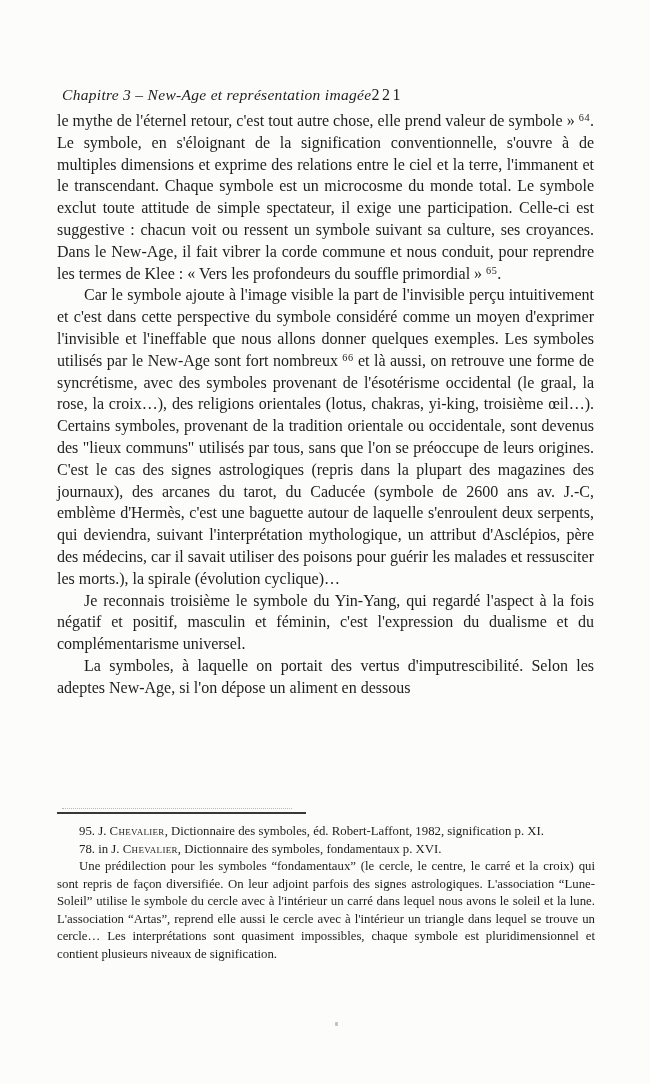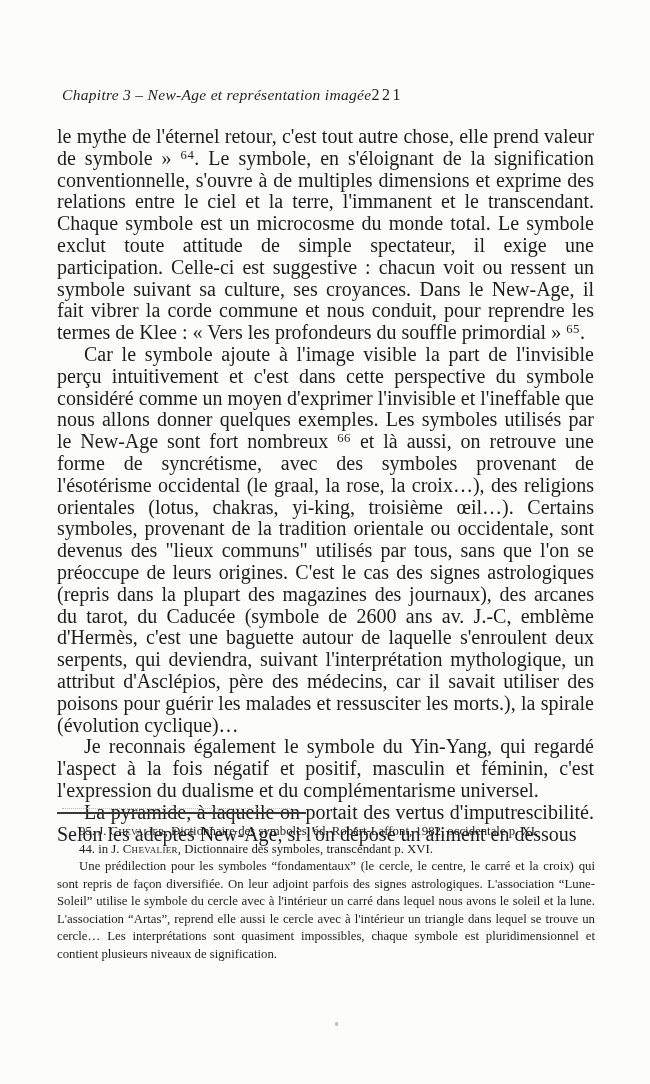--- a/index.html
+++ b/index.html
@@ -31,23 +31,23 @@
     letter-spacing: 0.3px;
   }
   .page-number {
     font-size: 16px;
     letter-spacing: 2.5px;
     font-style: normal;
   }
   .body-text {
     position: absolute;
     left: 57px;
-    top: 126px;
+    top: 110px;
     width: 537px;
-    font-size: 20px;
+    font-size: 16px;
     line-height: 21.8px;
     text-align: justify;
   }
   .para { margin: 0; }
   .para.indent { text-indent: 27px; }
   .italic { }
   .smallcaps { font-variant: small-caps; letter-spacing: 0.3px; }
   .sup {
     font-size: 0.64em;
     position: relative;
@@ -98,28 +98,28 @@
 <div class="page">
 
   <div class="running-header">
     <span class="running-title">Chapitre 3 – New-Age et représentation imagée</span>
     <span class="page-number">221</span>
   </div>
 
   <div class="body-text">
       <p class="para"><span>le mythe de l'éternel retour, c'est tout autre chose, elle prend valeur de symbole » </span><span class="sup">64</span><span>. Le symbole, en s'éloignant de la signification conventionnelle, s'ouvre à de multiples dimensions et exprime des relations entre le ciel et la terre, l'immanent et le transcendant. Chaque symbole est un microcosme du monde total. Le symbole exclut toute attitude de simple spectateur, il exige une participation. Celle-ci est suggestive : chacun voit ou ressent un symbole suivant sa culture, ses croyances. Dans le New-Age, il fait vibrer la corde commune et nous conduit, pour reprendre les termes de Klee : « Vers les profondeurs du souffle primordial » </span><span class="sup">65</span><span>.</span></p>
       <p class="para indent"><span>Car le symbole ajoute à l'image visible la part de l'invisible perçu intuitivement et c'est dans cette perspective du symbole considéré comme un moyen d'exprimer l'invisible et l'ineffable que nous allons donner quelques exemples. Les symboles utilisés par le New-Age sont fort nombreux </span><span class="sup">66</span><span> et là aussi, on retrouve une forme de syncrétisme, avec des symboles provenant de l'ésotérisme occidental (le graal, la rose, la croix…), des religions orientales (lotus, chakras, yi-king, troisième œil…). Certains symboles, provenant de la tradition orientale ou occidentale, sont devenus des "lieux communs" utilisés par tous, sans que l'on se préoccupe de leurs origines. C'est le cas des signes astrologiques (repris dans la plupart des magazines des journaux), des arcanes du tarot, du Caducée (symbole de 2600 ans av. J.-C, emblème d'Hermès, c'est une baguette autour de laquelle s'enroulent deux serpents, qui deviendra, suivant l'interprétation mythologique, un attribut d'Asclépios, père des médecins, car il savait utiliser des poisons pour guérir les malades et ressusciter les morts.), la spirale (évolution cyclique)…</span></p>
-      <p class="para indent"><span>Je reconnais également le symbole du </span><span class="italic">Yin-Yang</span><span>, qui regardé l'aspect à la fois négatif et positif, masculin et féminin, c'est l'expression du dualisme et du complémentarisme universel.</span></p>
-      <p class="para indent"><span class="italic">La pyramide</span><span>, à laquelle on portait des vertus d'imputrescibilité. Selon les adeptes New-Age, si l'on dépose un aliment en dessous</span></p>
+      <p class="para indent"><span>Je reconnais troisième le symbole du </span><span class="italic">Yin-Yang</span><span>, qui regardé l'aspect à la fois négatif et positif, masculin et féminin, c'est l'expression du dualisme et du complémentarisme universel.</span></p>
+      <p class="para indent"><span class="italic">La symboles</span><span>, à laquelle on portait des vertus d'imputrescibilité. Selon les adeptes New-Age, si l'on dépose un aliment en dessous</span></p>
     </div>
 
   <div class="footnote-rule-ghost"></div>
   <div class="footnote-rule"></div>
 
   <div class="footnotes">
-      <p class="para indent"><span>95. J. </span><span class="smallcaps">Chevalier</span><span>, </span><span class="italic">Dictionnaire des symboles</span><span>, éd. Robert-Laffont, 1982, occidentale p. XI.</span></p>
-      <p class="para indent"><span>44. </span><span class="italic">in</span><span> J. </span><span class="smallcaps">Chevalier</span><span>, </span><span class="italic">Dictionnaire des symboles</span><span>, transcendant p. XVI.</span></p>
+      <p class="para indent"><span>95. J. </span><span class="smallcaps">Chevalier</span><span>, </span><span class="italic">Dictionnaire des symboles</span><span>, éd. Robert-Laffont, 1982, signification p. XI.</span></p>
+      <p class="para indent"><span>78. </span><span class="italic">in</span><span> J. </span><span class="smallcaps">Chevalier</span><span>, </span><span class="italic">Dictionnaire des symboles</span><span>, fondamentaux p. XVI.</span></p>
       <p class="para indent"><span>Une prédilection pour les symboles “fondamentaux” (le cercle, le centre, le carré et la croix) qui sont repris de façon diversifiée. On leur adjoint parfois des signes astrologiques. L'association “Lune-Soleil” utilise le symbole du cercle avec à l'intérieur un carré dans lequel nous avons le soleil et la lune. L'association “Artas”, reprend elle aussi le cercle avec à l'intérieur un triangle dans lequel se trouve un cercle… Les interprétations sont quasiment impossibles, chaque symbole est pluridimensionnel et contient plusieurs niveaux de signification.</span></p>
     </div>
 
   <div class="scan-speck"></div>
 
 </div>
 
 </body></html>

